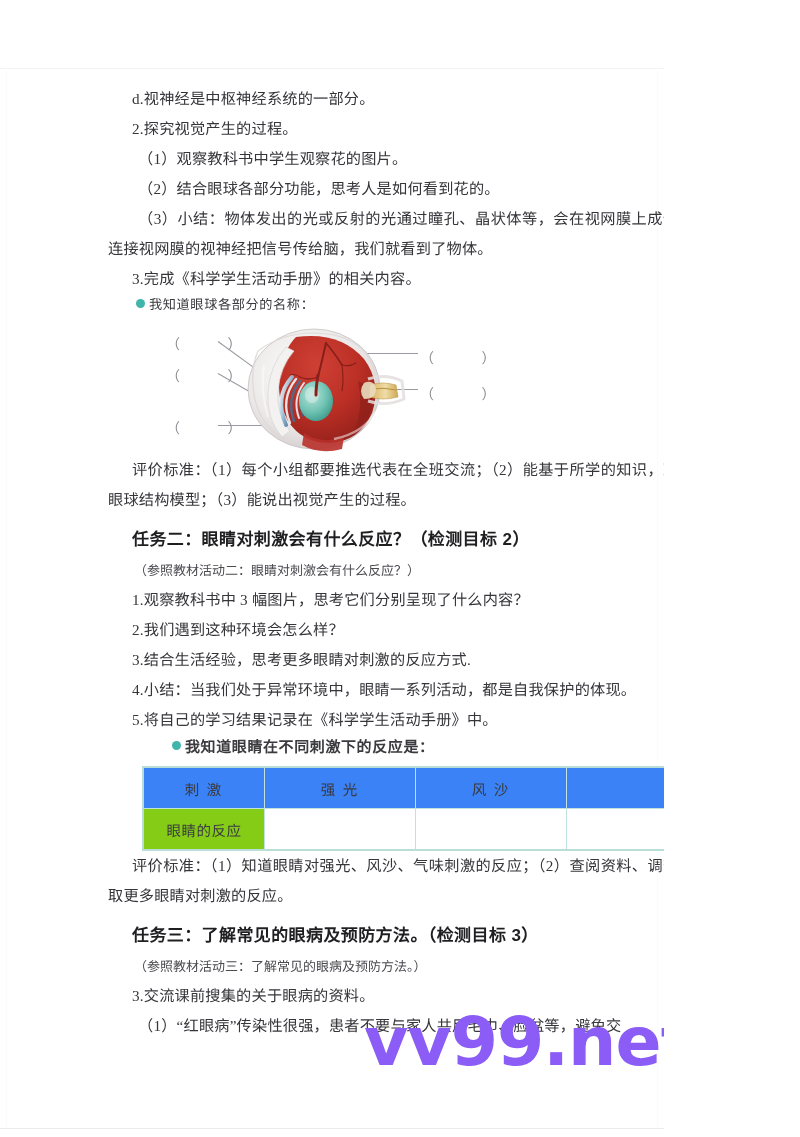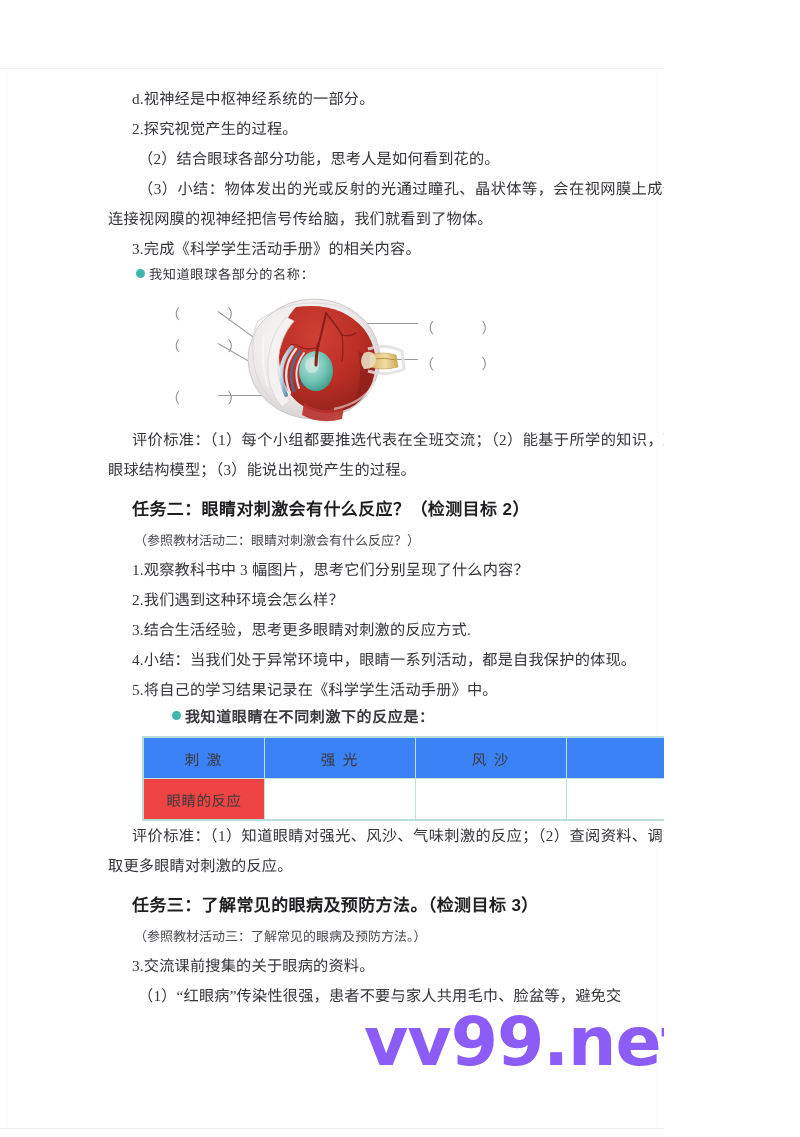--- a/index.html
+++ b/index.html
@@ -129,21 +129,21 @@
     height: 38px;
     text-align: center;
     vertical-align: middle;
     font-size: 14.5px;
     color: #3a3a40;
     letter-spacing: 2px;
   }
   table.react tr.head td { background: #3b82f6; }
   table.react tr.body td { background: #ffffff; }
   table.react tr.body td.rowlbl {
-    background: #ef4444;
+    background: #84cc16;
     letter-spacing: 0.5px;
   }
   .col-a { width: 118px; }
   .col-b { width: 148px; }
   .col-c { width: 148px; }
   .col-d { width: 144px; }
 
   h3.task {
     margin: 10px 0 0 0;
     font-size: 17px;
@@ -183,20 +183,21 @@
 
   <div class="edge-top"></div>
   <div class="edge-left"></div>
   <div class="edge-right"></div>
   <div class="edge-bottom"></div>
 
   <div class="content">
 
     <p class="line ind1">d.视神经是中枢神经系统的一部分。</p>
     <p class="line ind1">2.探究视觉产生的过程。</p>
+    <p class="line ind2">（1）观察教科书中学生观察花的图片。</p>
     <p class="line ind2">（2）结合眼球各部分功能，思考人是如何看到花的。</p>
     <p class="line ind2">（3）小结：物体发出的光或反射的光通过瞳孔、晶状体等，会在视网膜上成像，连接视网膜的视神经把信号传给脑，我们就看到了物体。</p>
     <p class="line ind1">3.完成《科学学生活动手册》的相关内容。</p>
 
     <div class="bullet-line">
       <span class="dot"></span>
       <span>我知道眼球各部分的名称：</span>
     </div>
 
     <div class="diagram">

